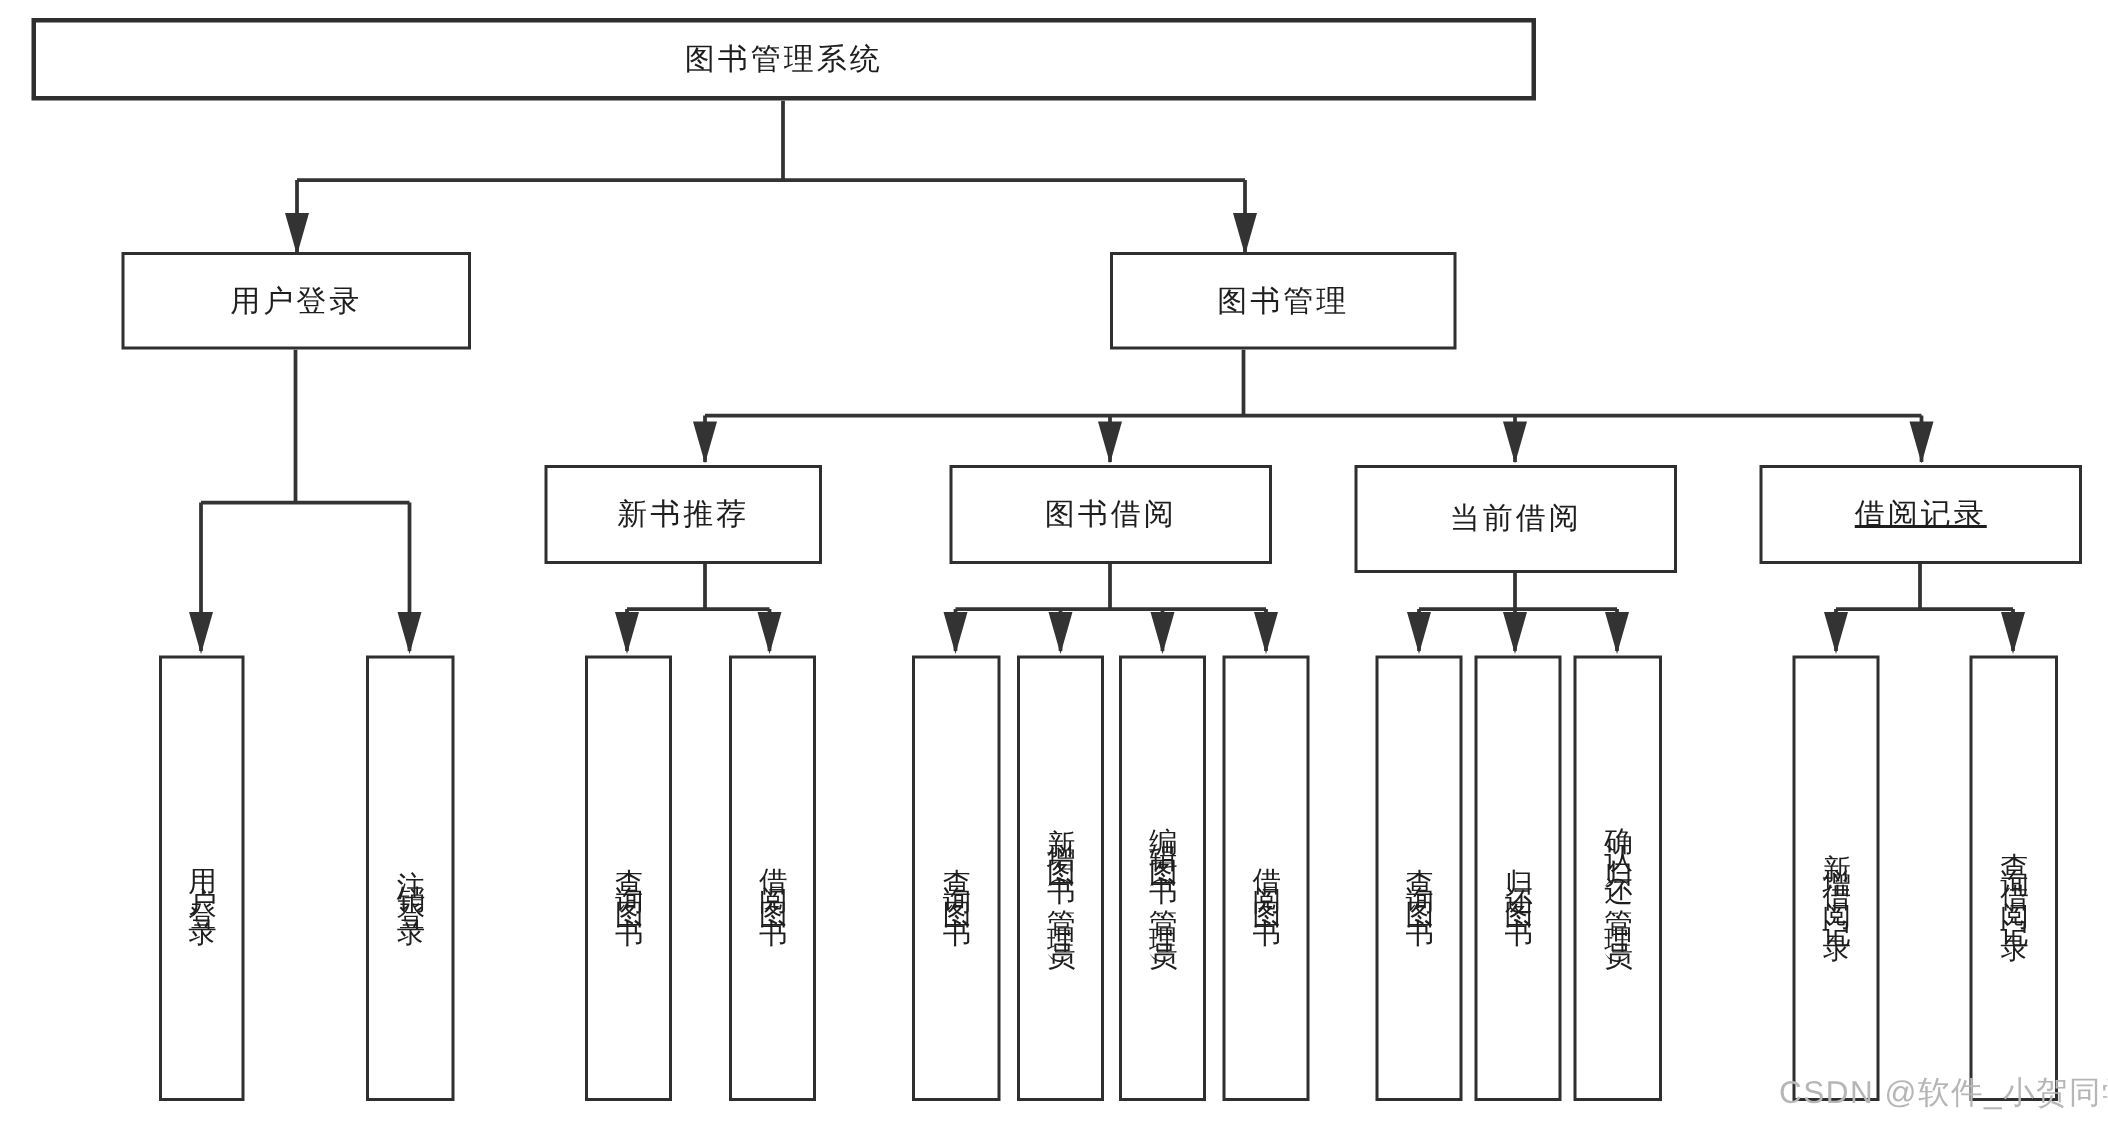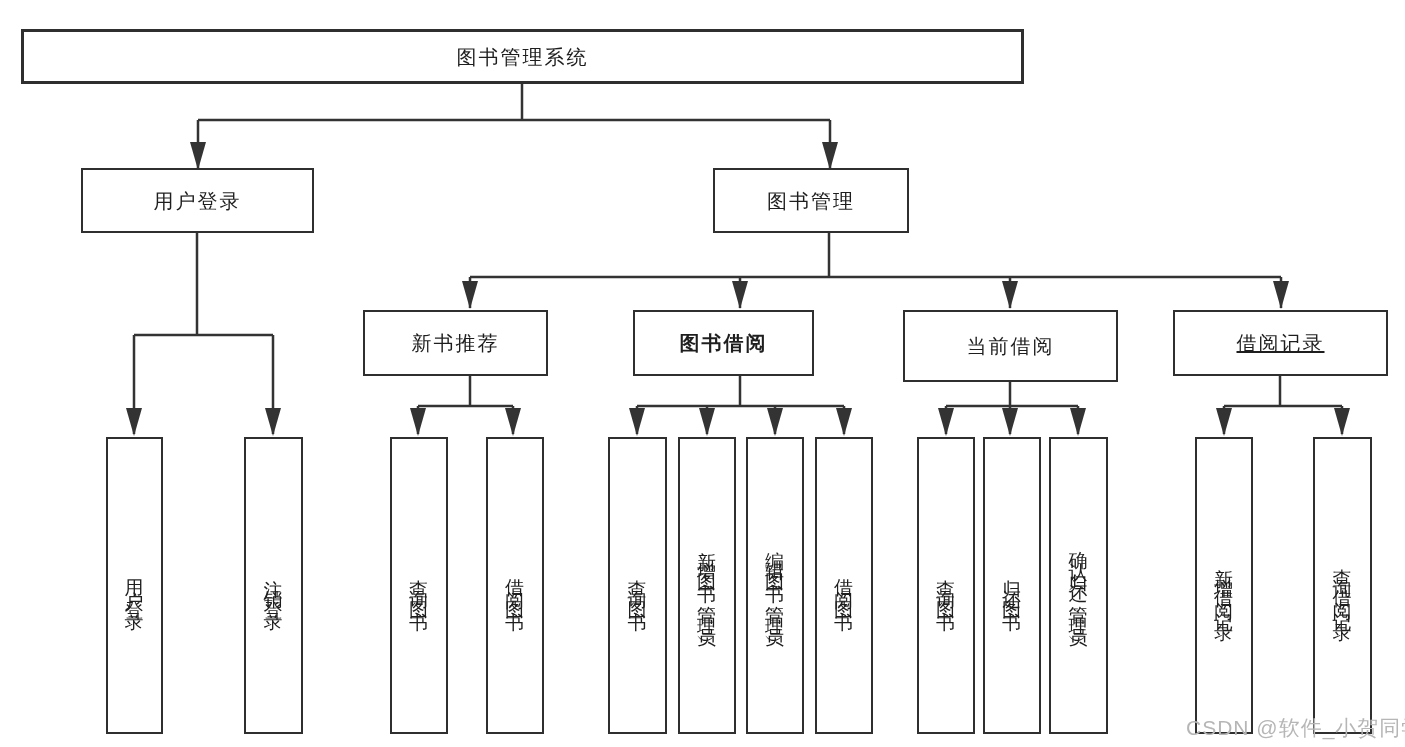--- a/index.html
+++ b/index.html
@@ -56,27 +56,27 @@
       <polygon points="767,408 783,408 775,436"></polygon>
       <polygon points="836,408 852,408 844,436"></polygon>
       <polygon points="938,408 954,408 946,436"></polygon>
       <polygon points="1002,408 1018,408 1010,436"></polygon>
       <polygon points="1070,408 1086,408 1078,436"></polygon>
       <polygon points="1216,408 1232,408 1224,436"></polygon>
       <polygon points="1334,408 1350,408 1342,436"></polygon>
     </g>
   </svg>
 
-  <div class="node root" style="left:21px; top:12px; width:1003px; height:55px;margin-top:17px;">图书管理系统</div>
+  <div class="node root" style="left:21px; top:12px; width:1003px; height:55px;">图书管理系统</div>
 
   <div class="node" style="left:81px; top:168px; width:233px; height:65px;">用户登录</div>
-  <div class="node" style="left:713px; top:168px; width:196px; height:65px;">图书管理</div>
+  <div class="node" style="left:740px; top:168px; width:231px; height:65px;">图书管理</div>
 
   <div class="node" style="left:363px; top:310px; width:185px; height:66px;">新书推荐</div>
-  <div class="node" style="left:633px; top:310px; width:181px; height:66px;font-weight:bold;">图书借阅</div>
+  <div class="node" style="left:633px; top:310px; width:215px; height:66px;">图书借阅</div>
   <div class="node" style="left:903px; top:310px; width:215px; height:72px;">当前借阅</div>
   <div class="node" style="left:1173px; top:310px; width:215px; height:66px;text-decoration:underline;">借阅记录</div>
 
   <div class="node vert" style="left:106px; top:437px; width:57px; height:297px;">用户登录</div>
   <div class="node vert" style="left:244px; top:437px; width:59px; height:297px;">注销登录</div>
 
   <div class="node vert" style="left:390px; top:437px; width:58px; height:297px;">查询图书</div>
   <div class="node vert" style="left:486px; top:437px; width:58px; height:297px;">借阅图书</div>
 
   <div class="node vert" style="left:608px; top:437px; width:59px; height:297px;">查询图书</div>

